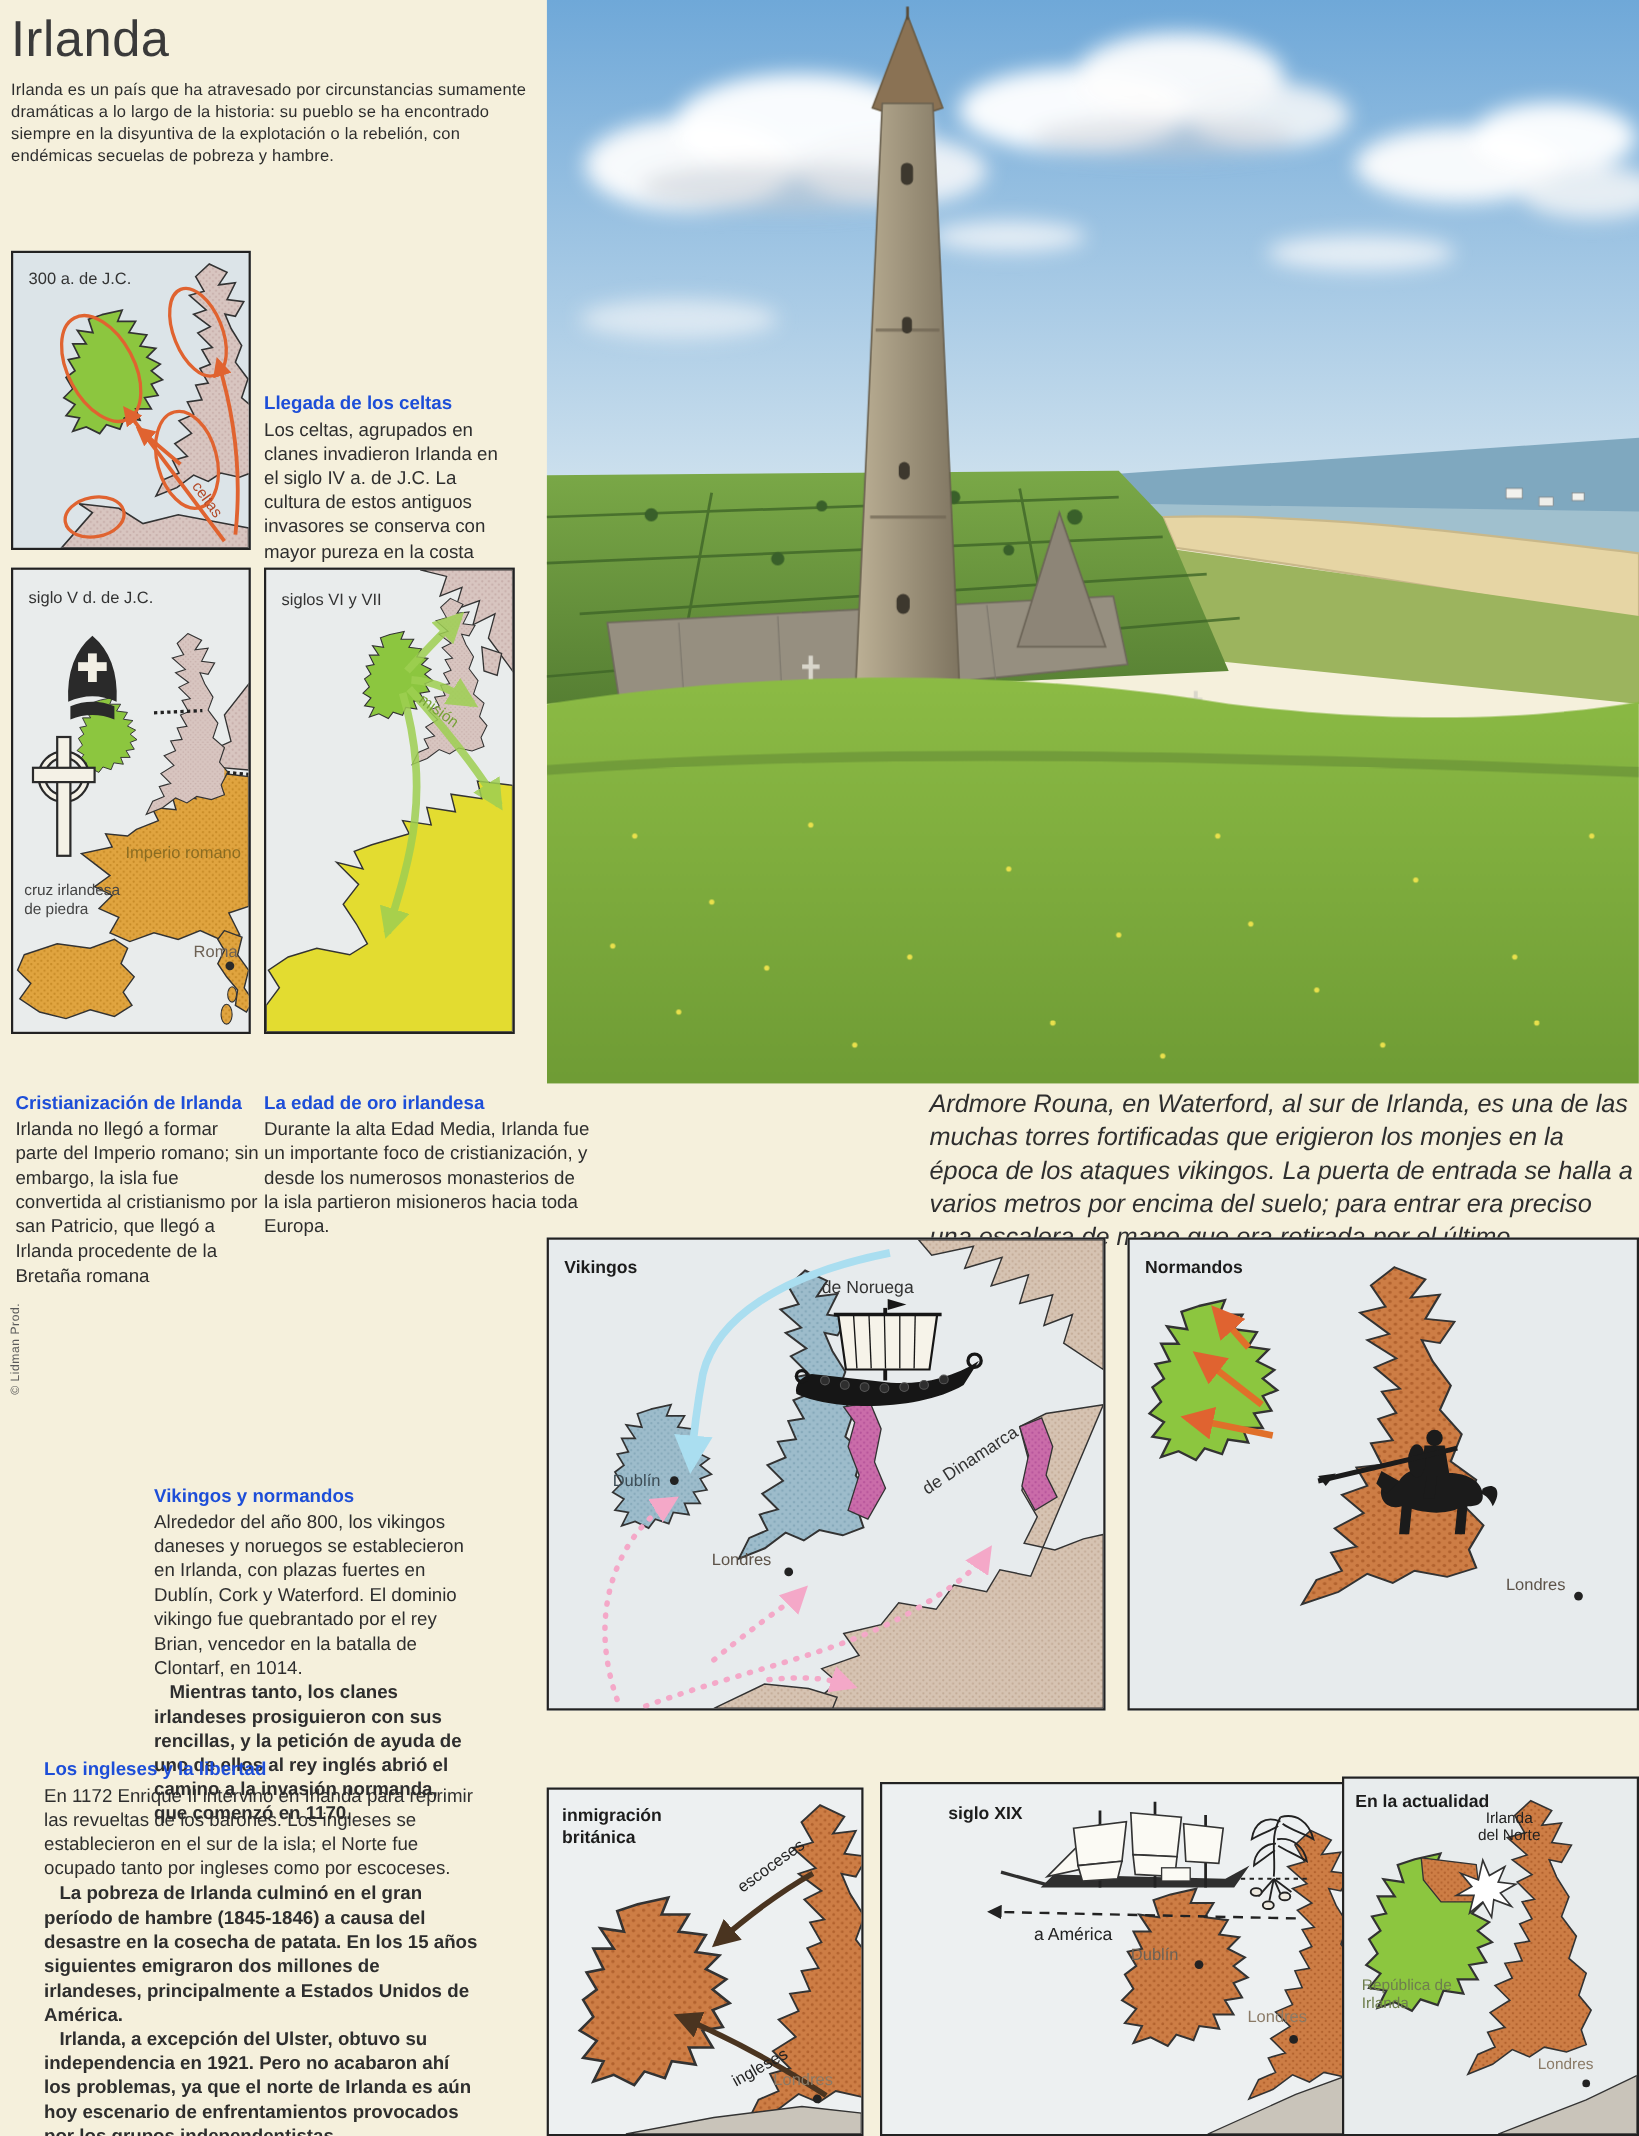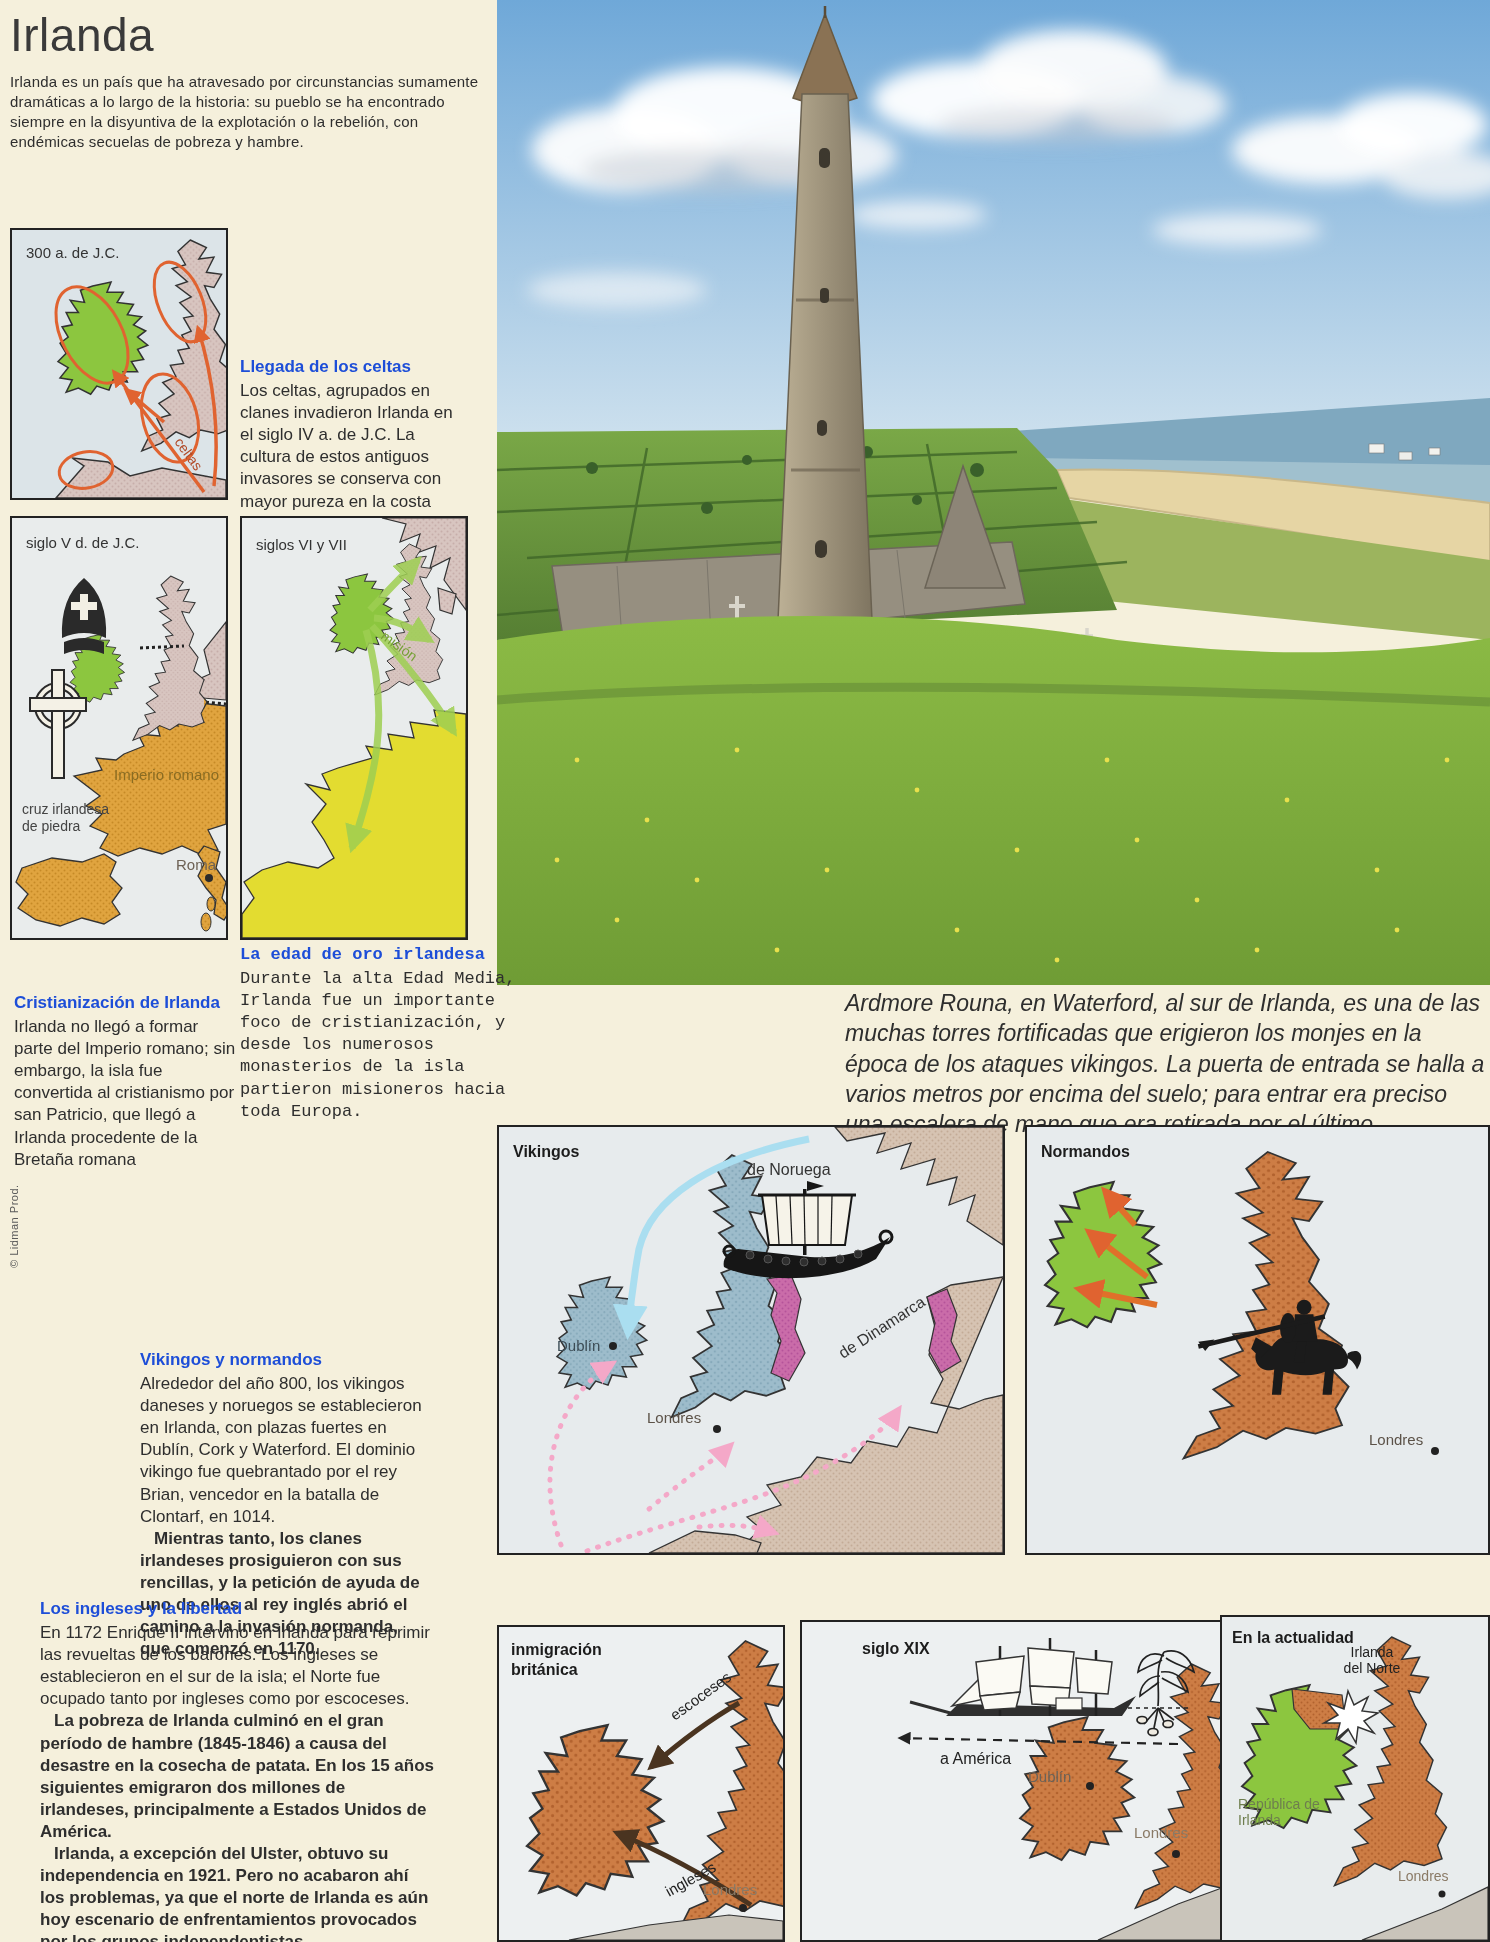--- a/index.html
+++ b/index.html
@@ -303,21 +303,21 @@
       <text class="map-title" x="14" y="32">siglos VI y VII</text>
       <text x="0" y="0" transform="translate(138,120) rotate(36)" font-size="14" fill="#76a135">misión</text>
     </svg>
   </div>
 
   <div class="blk abs" style="left:14px;top:992px;width:226px;">
     <h3>Cristianización de Irlanda</h3>
     <p>Irlanda no llegó a formar parte del Imperio romano; sin embargo, la isla fue convertida al cristianismo por san Patricio, que llegó a Irlanda procedente de la Bretaña romana</p>
   </div>
 
-  <div class="blk abs" style="left:240px;top:944px;width:300px;font-family:Liberation Mono, monospace;">
+  <div class="blk abs" style="left:240px;top:992px;width:300px;">
     <h3>La edad de oro irlandesa</h3>
     <p>Durante la alta Edad Media, Irlanda fue un importante foco de cristianización, y desde los numerosos monasterios de la isla partieron misioneros hacia toda Europa.</p>
   </div>
 
   <div class="caption abs" style="left:845px;top:988px;width:645px;">Ardmore Rouna, en Waterford, al sur de Irlanda, es una de las muchas torres fortificadas que erigieron los monjes en la época de los ataques vikingos. La puerta de entrada se halla a varios metros por encima del suelo; para entrar era preciso una escalera de mano que era retirada por el último.</div>
 
   <div class="credit" style="left:8px;top:1268px;">© Lidman Prod.</div>
 
   <div class="panel" style="left:497px;top:1125px;width:508px;height:430px;">
     <svg viewBox="0 0 504 426">

